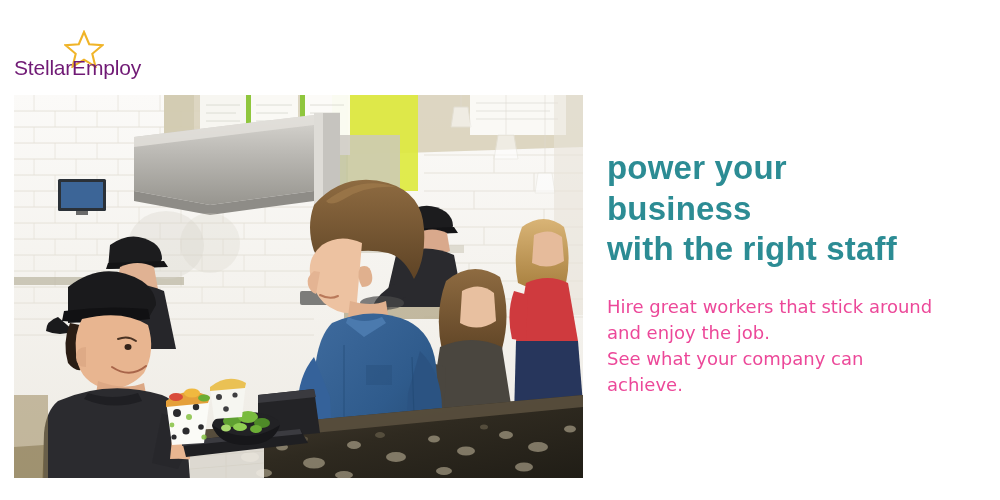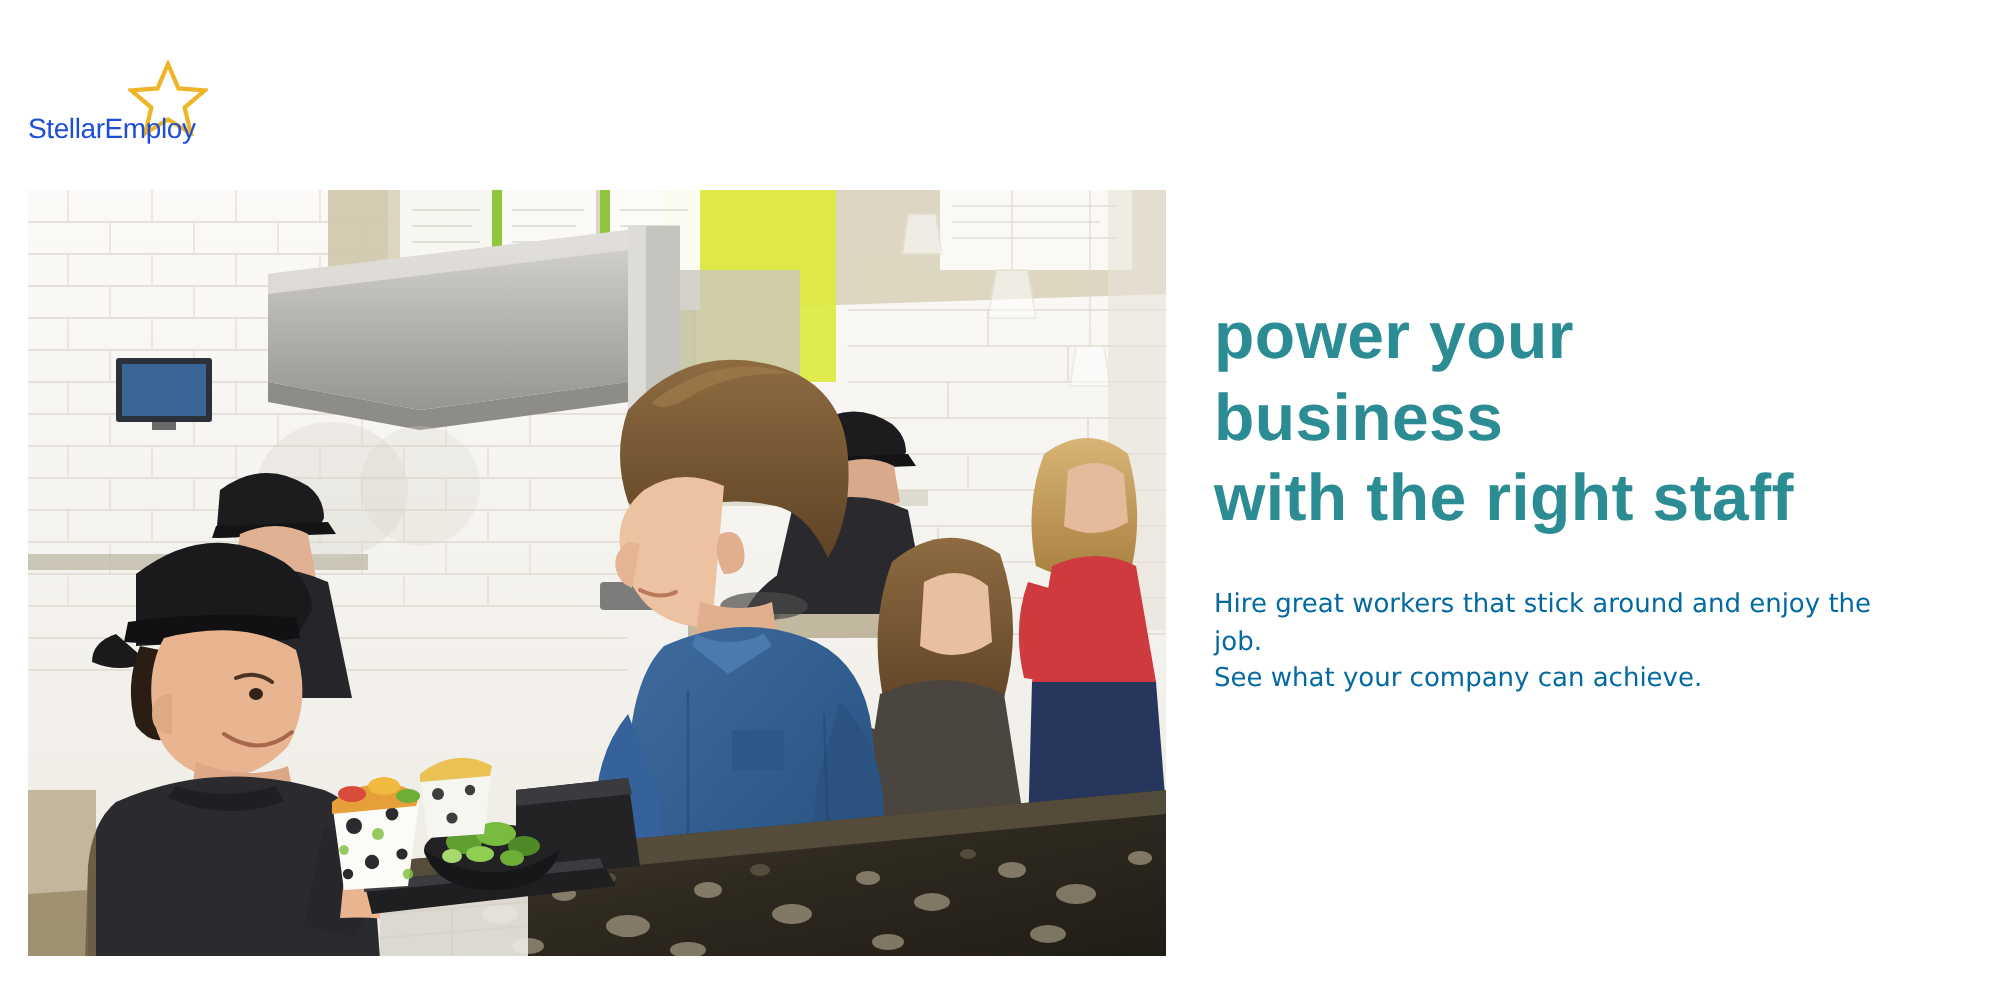--- a/index.html
+++ b/index.html
@@ -28,23 +28,23 @@
     left: 50px;
     top: 0px;
     width: 40px;
     height: 38px;
   }
   .logo-wordmark {
     position: absolute;
     left: 0px;
     top: 27px;
     font-family: "Liberation Sans", sans-serif;
-    font-size: 14px;
+    font-size: 21px;
     letter-spacing: -0.2px;
-    color: #1d4ed8;
+    color: #701a75;
     white-space: nowrap;
     line-height: 1;
   }
 
   
   .hero-photo {
     position: absolute;
     left: 14px;
     top: 95px;
     width: 569px;
@@ -68,23 +68,23 @@
     font-weight: 700;
     color: #2c8c94;
     letter-spacing: 0.2px;
     margin: 0;
     white-space: pre-line;
   }
   .subcopy {
     margin: 0;
     margin-top: 24px;
     font-family: "DejaVu Sans", sans-serif;
-    font-size: 13px;
+    font-size: 18px;
     line-height: 1.45;
-    color: #0369a1;
+    color: #ec4899;
     white-space: pre-line;
   }
 </style>
 </head>
 <body>
 
 <div class="logo-block">
   <span class="logo-star">
     <svg width="40" height="38" viewBox="0 0 40 38">
       <polygon points="20,2 25.2,14.2 38.4,15.2 28.3,23.8 31.4,36.6 20,29.7 8.6,36.6 11.7,23.8 1.6,15.2 14.8,14.2" fill="none" stroke="#f0b428" stroke-width="2.1" stroke-linejoin="miter"></polygon>

